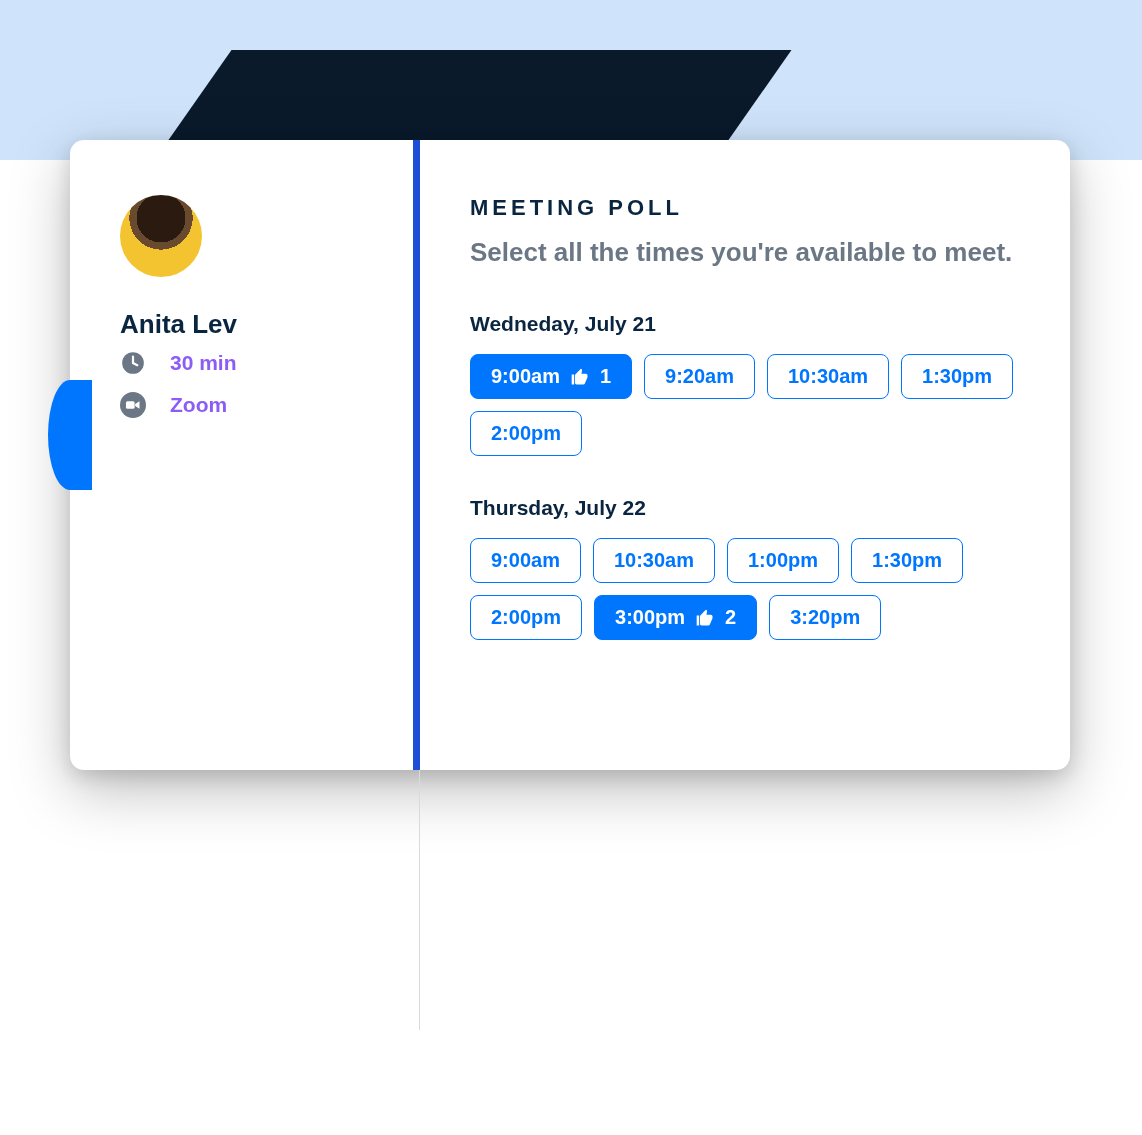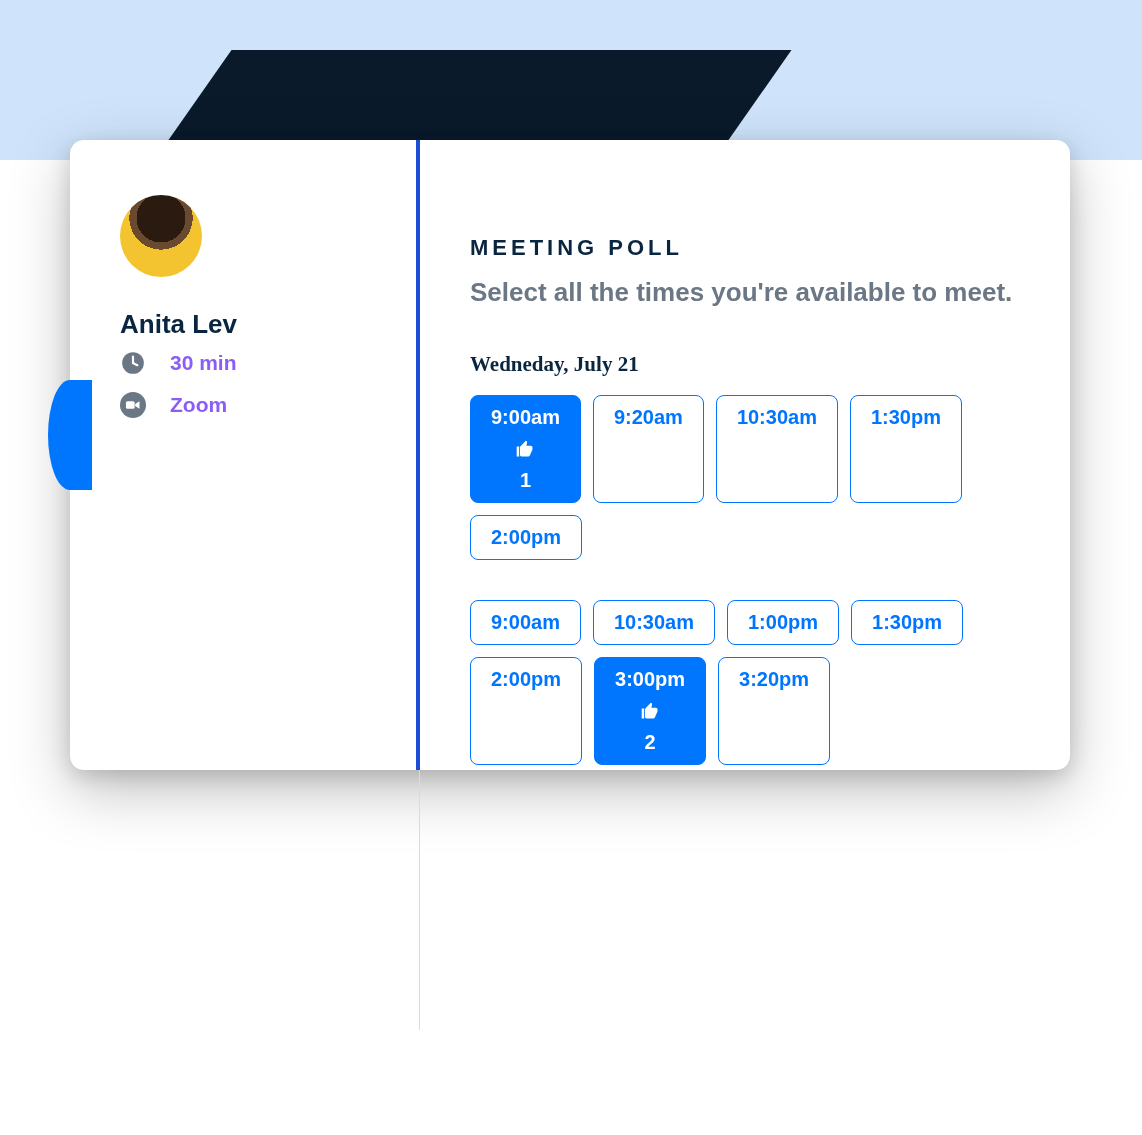--- a/index.html
+++ b/index.html
@@ -41,21 +41,21 @@
     position: absolute;
     left: -22px;
     top: 240px;
     width: 44px;
     height: 110px;
     background: #0076ff;
     border-radius: 22px 0 0 22px / 55px 0 0 55px;
   }
   .sidebar {
     width: 350px;
-    border-right: 4px solid #1d4ed8;
+    border-right: 7px solid #1d4ed8;
     padding: 55px 0 16px 50px;
   }
   .avatar {
     width: 82px;
     height: 82px;
     border-radius: 50%;
     background: radial-gradient(circle at 50% 28%, #2a1a10 0 34%, #6a4a2e 34% 44%, #f4c430 44% 100%);
     background-color: #c2b89f;
     margin-bottom: 32px;
     overflow: hidden;
@@ -87,61 +87,58 @@
     width: 26px;
     height: 26px;
     display: flex;
     align-items: center;
     justify-content: center;
     color: #6b7785;
   }
   .main {
     flex: 1;
     padding: 55px 50px 0 50px;
-    margin-top: 40px;
   }
   .poll-title {
     font-size: 22px;
     font-weight: 800;
     letter-spacing: 4px;
     color: #0a2540;
     margin-bottom: 16px;
   }
   .poll-sub {
     font-size: 26px;
     font-weight: 600;
     color: #6b7785;
     margin-bottom: 44px;
   }
   .day-label {
     font-size: 21px;
     font-weight: 700;
     color: #0a2540;
     margin-bottom: 18px;
-    font-family: Liberation Serif, serif;
   }
   .slots {
     display: flex;
     flex-wrap: wrap;
     gap: 12px;
     margin-bottom: 40px;
   }
   .slot {
     border: 1.5px solid #0076ff;
     color: #0076ff;
     background: #fff;
     border-radius: 8px;
     padding: 10px 20px;
     font-size: 20px;
     font-weight: 600;
     display: inline-flex;
     align-items: center;
     gap: 10px;
     cursor: pointer;
-    flex-direction: column;
   }
   .slot.selected {
     background: #0076ff;
     color: #fff;
     font-weight: 700;
   }
   .slot .thumb {
     display: inline-flex;
   }
   .slot .count {
@@ -212,20 +209,21 @@
           <button class="slot">
             <span>10:30am</span>
           </button>
           <button class="slot">
             <span>1:30pm</span>
           </button>
           <button class="slot">
             <span>2:00pm</span>
           </button>
         </div>
+        <div class="day-label">Thursday, July 22</div>
         <div class="slots">
           <button class="slot">
             <span>9:00am</span>
           </button>
           <button class="slot">
             <span>10:30am</span>
           </button>
           <button class="slot">
             <span>1:00pm</span>
           </button>

